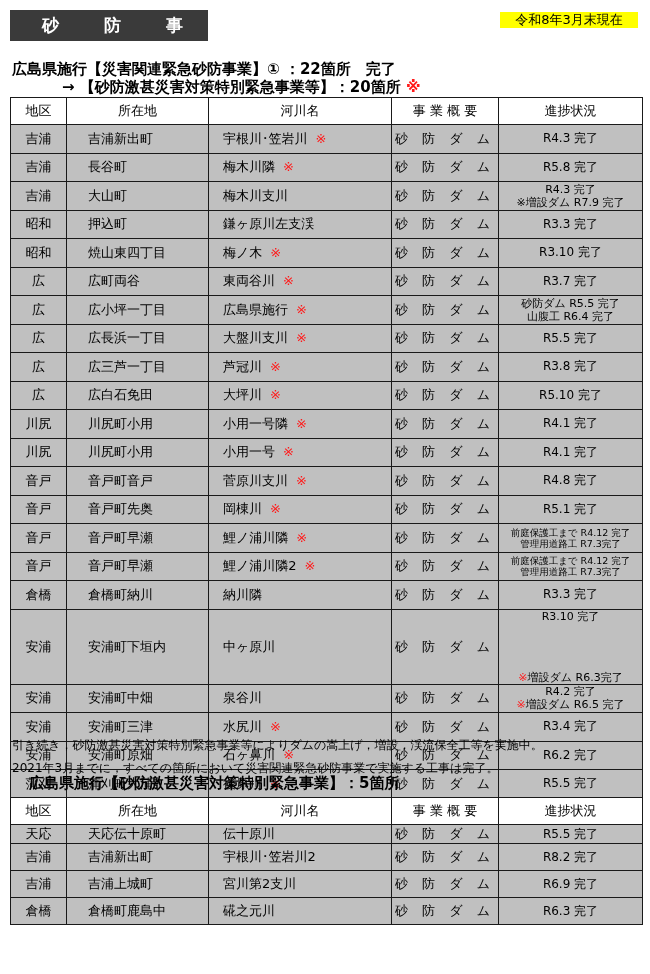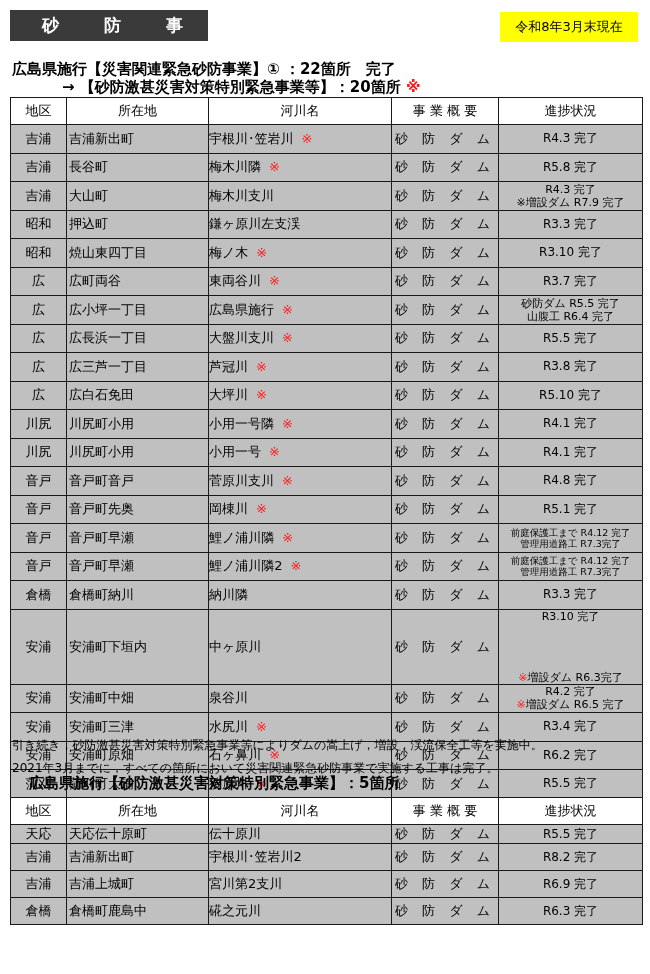--- a/index.html
+++ b/index.html
@@ -1,29 +1,29 @@
 <!DOCTYPE html>
 <html><head>
 <meta charset="utf-8">
 <style>
   html, body { margin:0; padding:0; background:#ffffff; }
   body { width:650px; height:974px; position:relative; font-family:"DejaVu Sans", sans-serif; color:#000; overflow:hidden; }
   .title-box { position:absolute; left:10px; top:10px; width:198px; height:31px; background:#3a3a3a; color:#fff; font-weight:bold; font-size:17px; display:flex; align-items:center; }
   .title-box span { display:inline-block; margin-left:18px; letter-spacing:0; }
   .title-box .t { display:flex; gap:27px; padding-left:14px; }
-  .date-badge { position:absolute; left:500px; top:12px; width:138px; height:30px; background:#ffff00; font-size:13px; display:flex; align-items:center; justify-content:center; }
+  .date-badge { position:absolute; left:500px; top:12px; width:138px; height:16px; background:#ffff00; font-size:13px; display:flex; align-items:center; justify-content:center; }
   .heading { position:absolute; left:12px; font-weight:bold; font-size:15px; white-space:nowrap; }
   .red { color:#ff1a1a; }
   table { position:absolute; left:10px; border-collapse:collapse; table-layout:fixed; width:632px; }
   td, th { border:1.5px solid #1a1a1a; font-size:13px; padding:0; white-space:nowrap; overflow:hidden; }
   th { background:#fff; font-weight:normal; height:26px; text-align:center; }
   td { background:#c0c0c0; }
   td.c { text-align:center; }
-  td.l { padding-left:2px; }
-  td.riv { }
+  td.l { padding-left:21px; }
+  td.riv { padding-left:14px; }
   td.gaiyo { text-align:center; letter-spacing:5px; }
   td.prog { text-align:center; font-size:12px; line-height:13px; }
   td.prog .small { font-size:9.5px; line-height:11px; display:block; }
   td.prog .line { display:block; }
   .mark { color:#ff1a1a; margin-left:8px; }
   .note { position:absolute; left:12px; font-size:12px; line-height:15px; white-space:nowrap; }
   col.c1 { width:56px; } col.c2 { width:142px; } col.c3 { width:183px; } col.c4 { width:107px; } col.c5 { width:144px; }
 </style>
 </head>
 <body>

